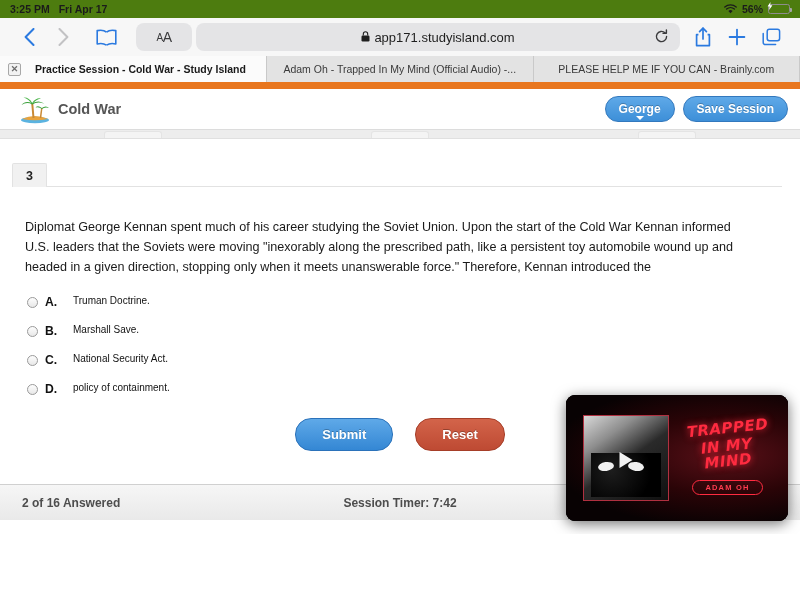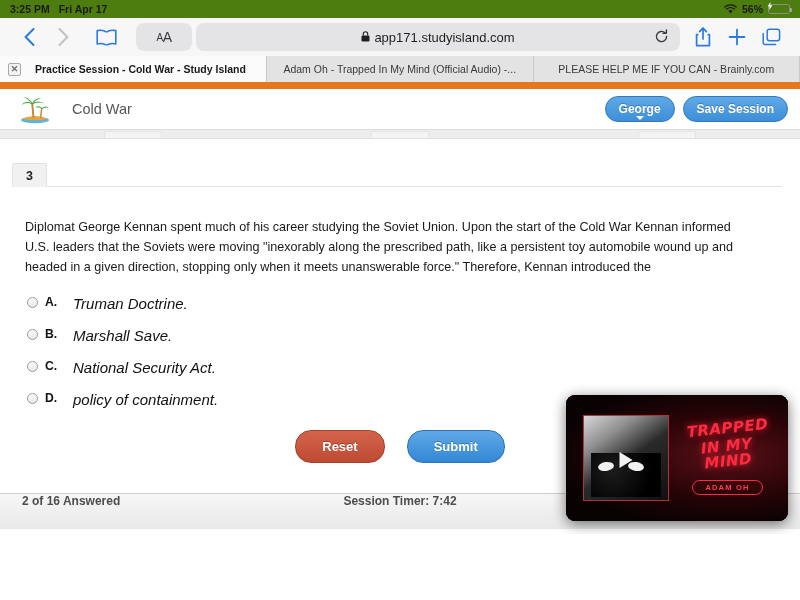--- a/index.html
+++ b/index.html
@@ -95,21 +95,21 @@
   .orangebar { height: 7px; width: 100%; background: #e8761e; }
 
   
   .siteheader {
     height: 41px; width: 100%; background: #ffffff;
     border-bottom: 1px solid #dcdcdc;
     display: flex; align-items: center; padding: 0 12px;
   }
   .logo { width: 46px; height: 34px; display:flex; align-items:center; justify-content:center;}
   .site-title {
-    font-size: 14.5px; font-weight: normal; color: #555555; margin-left: 14px;
+    font-size: 14.5px; font-weight: bold; color: #555555; 
   }
   .header-spacer { flex: 1; }
   .pill {
     border-radius: 14px; color: #fff; font-size: 12px; font-weight: bold;
     padding: 5px 13px; margin-left: 8px; position: relative;
     background: linear-gradient(#5fa9e8, #3d8fd8);
     border: 1px solid #3278bd;
     text-shadow: 0 -1px 0 rgba(0,0,0,.25);
   }
   .pill .caret {
@@ -145,36 +145,36 @@
   }
 
   .options { margin: 17px 0 0 27px; }
   .option { display: flex; align-items: flex-start; margin-bottom: 15px; }
   .radio {
     width: 11px; height: 11px; border-radius: 50%;
     border: 1px solid #9a9a9a; background: linear-gradient(#fdfdfd,#e8e8e8);
     margin-top: 2px; flex: none;
   }
   .opt-letter { font-size: 12.2px; font-weight: bold; color: #111; margin-left: 7px; width: 22px; flex:none;}
-  .opt-text { font-size: 15px; color: #111; margin-left: 6px; font-style: italic; }
+  .opt-text { font-size: 10px; color: #111; margin-left: 6px; }
 
   .actions { display: flex; justify-content: center; gap: 22px; margin-top: 22px; }
   .btn {
     border-radius: 16px; font-size: 13px; font-weight: bold; color: #fff;
     padding: 8px 26px; text-shadow: 0 -1px 0 rgba(0,0,0,.28);
   }
   .btn-reset { background: linear-gradient(#d3644a, #be4a33); border: 1px solid #a63e28; }
   .btn-submit { background: linear-gradient(#5fa9e8, #3487d4); border: 1px solid #2b72ba; }
 
   
   .bottombar {
-    position: absolute; left: 0; bottom: 5px; width: 100%; height: 36px;
+    position: absolute; left: 0; bottom: 14px; width: 100%; height: 36px;
     background: linear-gradient(#f6f6f6, #e9e9e9);
     border-top: 1px solid #d0d0d0;
-    display: flex; 
+    display: flex; align-items: center;
     font-size: 12px; font-weight: bold; color: #4d4d4d;
   }
   .bb-left { width: 33%; padding-left: 22px; }
   .bb-center { width: 34%; text-align: center; }
   .bb-right { width: 33%; text-align: center; }
 
   
   .pip {
     position: absolute; right: 12px; bottom: 13px;
     width: 222px; height: 126px; background: #000;
@@ -381,22 +381,22 @@
         <span class="opt-text">National Security Act.</span>
       </div>
       <div class="option">
         <span class="radio"></span>
         <span class="opt-letter">D.</span>
         <span class="opt-text">policy of containment.</span>
       </div>
     </div>
 
     <div class="actions">
+      <div class="btn btn-submit">Submit</div>
       <div class="btn btn-reset">Reset</div>
-      <div class="btn btn-submit">Submit</div>
     </div>
 
     <div class="bottombar">
       <div class="bb-left">2 of 16 Answered</div>
       <div class="bb-center">Session Timer: 7:42</div>
       <div class="bb-right">Session Score: 100% (2/2)</div>
     </div>
 
     <div class="pip">
       <div class="pip-inner">

